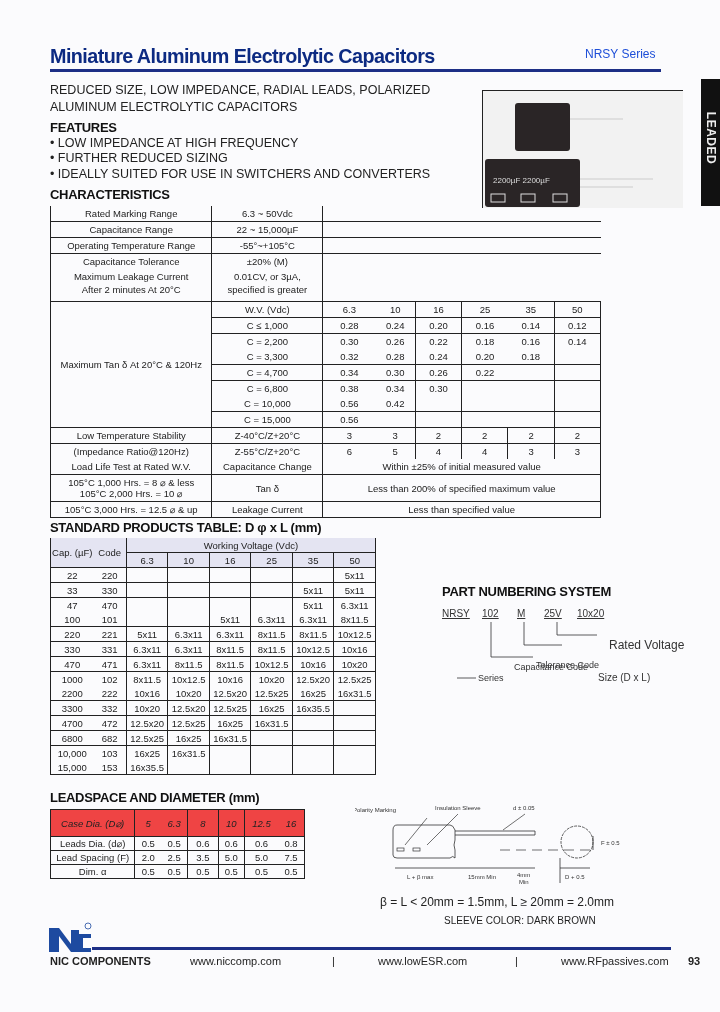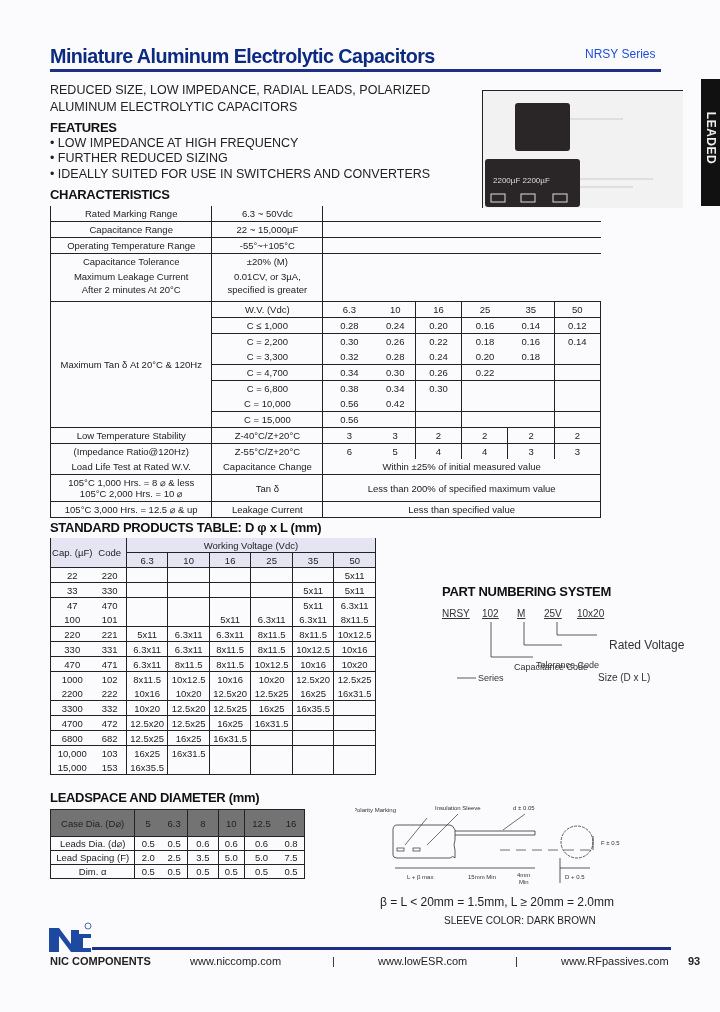--- a/index.html
+++ b/index.html
@@ -21,21 +21,21 @@
   .char{left:50px;top:206px;width:551px;}
   .char td{height:15px;border-left:1px solid #222;border-right:1px solid #222;}
   .char tr.b td{border-bottom:1px solid #222;}
   .char td.nb{border-left:none;border-right:none;}
   .prod{left:50px;top:538px;width:326px;}
   .prod td{height:14px;border-left:1px solid #222;border-right:1px solid #222;}
   .prod tr.b td{border-bottom:1px solid #222;}
   .prod .hd td{background:#e4e4f2;}
   .lead{left:50px;top:809px;width:255px;}
   .lead td{border:1px solid #222;height:13px;}
-  .lead tr.hd td{background:#737373;height:26px;}
+  .lead tr.hd td{background:#ef4444;height:26px;font-style:italic;}
   .lead td.nl{border-left:none;} .lead td.nr{border-right:none;}
   .pn{left:442px;top:584px;}
   .ft{top:955px;font-size:11px;color:#222;}
 </style>
 </head>
 <body>
 
 <div class="abs title">Miniature Aluminum Electrolytic Capacitors</div>
 <div class="abs series">NRSY Series</div>
 <div class="abs rule"></div>

